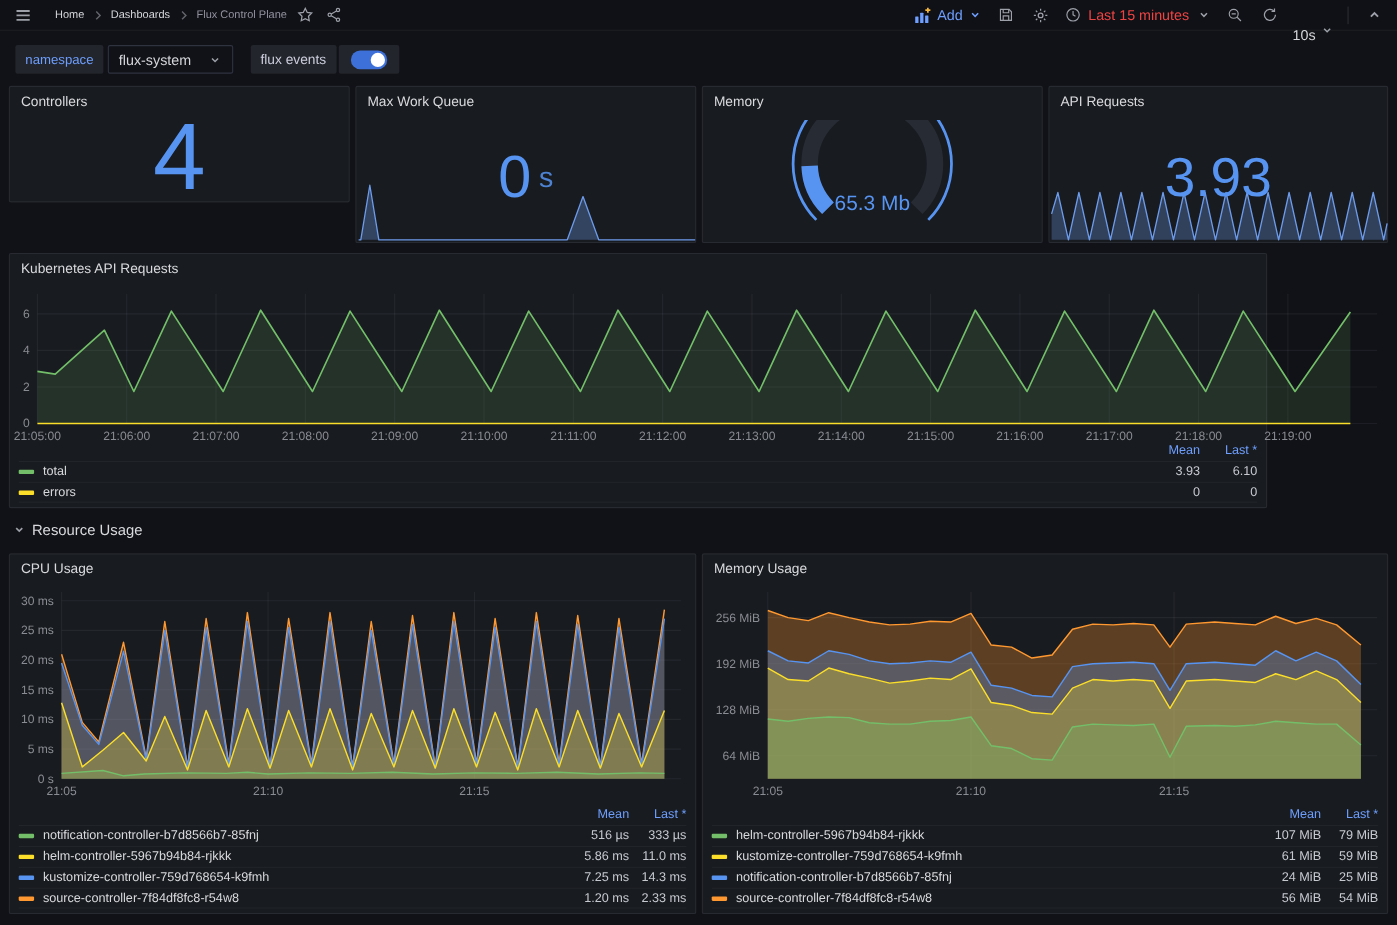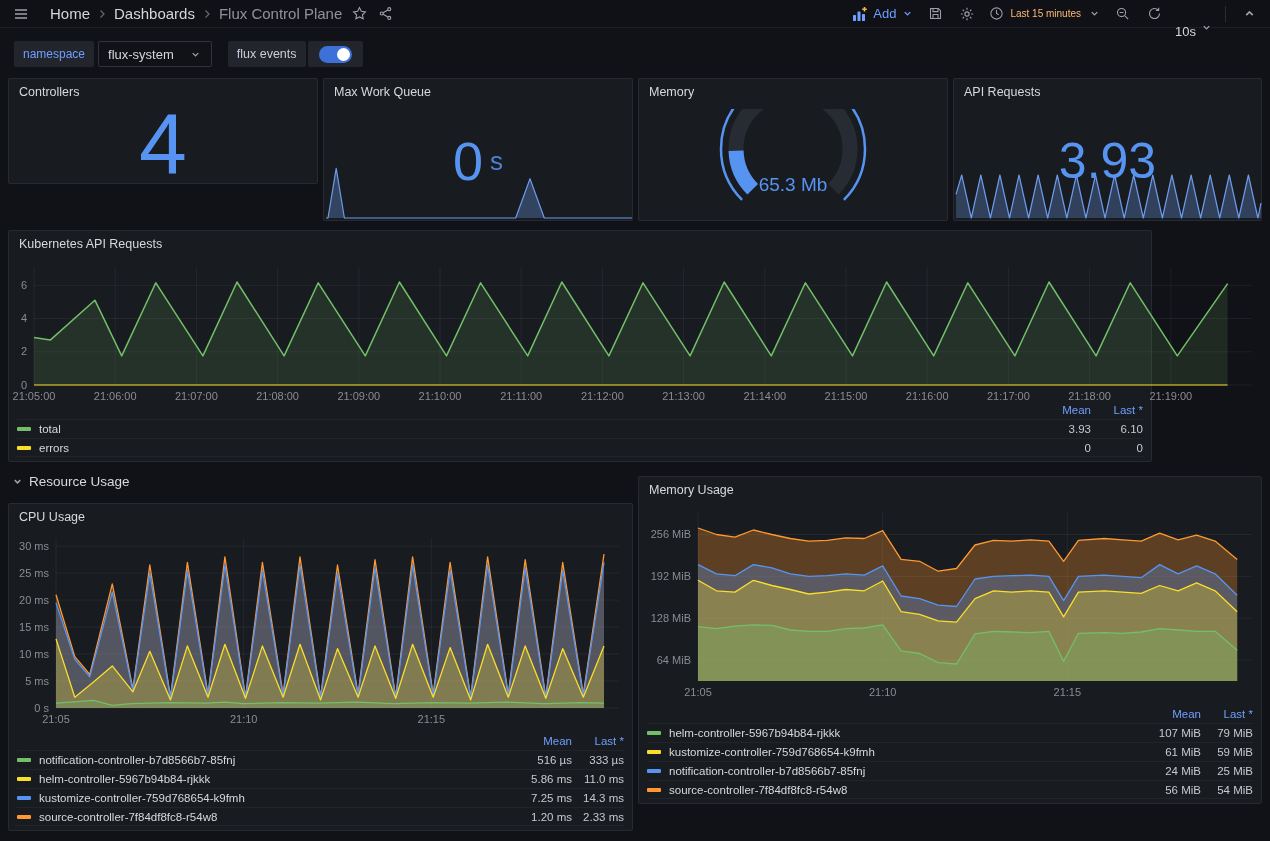--- a/index.html
+++ b/index.html
@@ -4,26 +4,26 @@
 <style>
   * { box-sizing: border-box; }
   html,body { margin:0; padding:0; background:#111217; font-family:"Liberation Sans",sans-serif; color:#ccccdc; }
   .stage { position:relative; width:1270px; height:841px; overflow:hidden; background:#111217; }
 
   
   .topnav { position:absolute; top:0; left:0; right:0; height:28px; display:flex; align-items:center;
             padding:0 10px; gap:4px; background:#101116; border-bottom:1px solid rgba(204,204,220,.08); }
   .ico { display:inline-flex; align-items:center; justify-content:center; width:22px; height:22px;
          color:#9da0a8; cursor:pointer; flex:none; }
-  .crumb { font-size:15px; color:#d5d6db; cursor:pointer; padding:0 2px; white-space:nowrap; }
+  .crumb { font-size:10px; color:#d5d6db; cursor:pointer; padding:0 2px; white-space:nowrap; }
   .crumb.current { color:rgba(204,204,220,.68); cursor:default; }
   .crumb-sep { color:#63656d; display:inline-flex; margin:0 1px; }
   .nav-right { margin-left:auto; display:flex; align-items:center; gap:10px; }
   .addbtn { display:flex; align-items:center; gap:4px; color:#6E9FFF; font-size:13px; font-weight:500; cursor:pointer; }
-  .timebtn { display:flex; align-items:center; gap:6px; font-size:10px; color:#fdba74; cursor:pointer; }
+  .timebtn { display:flex; align-items:center; gap:6px; font-size:13px; color:#ef4444; cursor:pointer; }
   .intervalbtn { display:flex; align-items:flex-end; gap:3px; font-size:13px; color:#d5d6db; cursor:pointer;margin-top:28px; }
   .vdiv { width:1px; height:16px; background:rgba(204,204,220,.15); margin:0 2px; }
 
   
   .varbar { position:absolute; top:41px; left:14px; display:flex; align-items:center; }
   .vlabel { background:#22252b; color:#6E9FFF; font-size:12px; font-weight:500; padding:6px 9px;
             border-radius:2px; line-height:14px; }
   .vselect { margin-left:4px; background:#111217; border:1px solid #2f3340; border-radius:2px; color:#d5d6db;
              font-size:13px; padding:4px 9px; display:flex; align-items:center; gap:16px; cursor:pointer; height:26px; }
   .vgroup2 { margin-left:16px; display:flex; gap:2px; }
@@ -359,21 +359,21 @@
       </div>
       <div class="lrow last">
         <span class="sw" style="background: rgb(255, 152, 48);"></span>
         <span class="lname">source-controller-7f84df8fc8-r54w8</span>
         <span class="lval">1.20 ms</span>
         <span class="lval2">2.33 ms</span>
       </div>
     </div>
   </div>
 
-  <div class="panel" style="left:638px;top:476px;width:624px;height:328px">
+  <div class="panel" style="left:638px;top:503px;width:624px;height:328px">
     <div class="ptitle">Memory Usage</div>
     <svg class="chartsvg" style="left:1px;top:26px" width="620" height="198">
         <line x1="58" x2="612" y1="157.1" y2="157.1" stroke="rgba(204,204,220,0.07)"></line>
         <text x="51" y="160.6" fill="#8a8c93" font-size="11" text-anchor="end" font-family="Liberation Sans,sans-serif">64 MiB</text>
         <line x1="58" x2="612" y1="115.2" y2="115.2" stroke="rgba(204,204,220,0.07)"></line>
         <text x="51" y="118.7" fill="#8a8c93" font-size="11" text-anchor="end" font-family="Liberation Sans,sans-serif">128 MiB</text>
         <line x1="58" x2="612" y1="73.4" y2="73.4" stroke="rgba(204,204,220,0.07)"></line>
         <text x="51" y="76.9" fill="#8a8c93" font-size="11" text-anchor="end" font-family="Liberation Sans,sans-serif">192 MiB</text>
         <line x1="58" x2="612" y1="31.5" y2="31.5" stroke="rgba(204,204,220,0.07)"></line>
         <text x="51" y="35.0" fill="#8a8c93" font-size="11" text-anchor="end" font-family="Liberation Sans,sans-serif">256 MiB</text>

